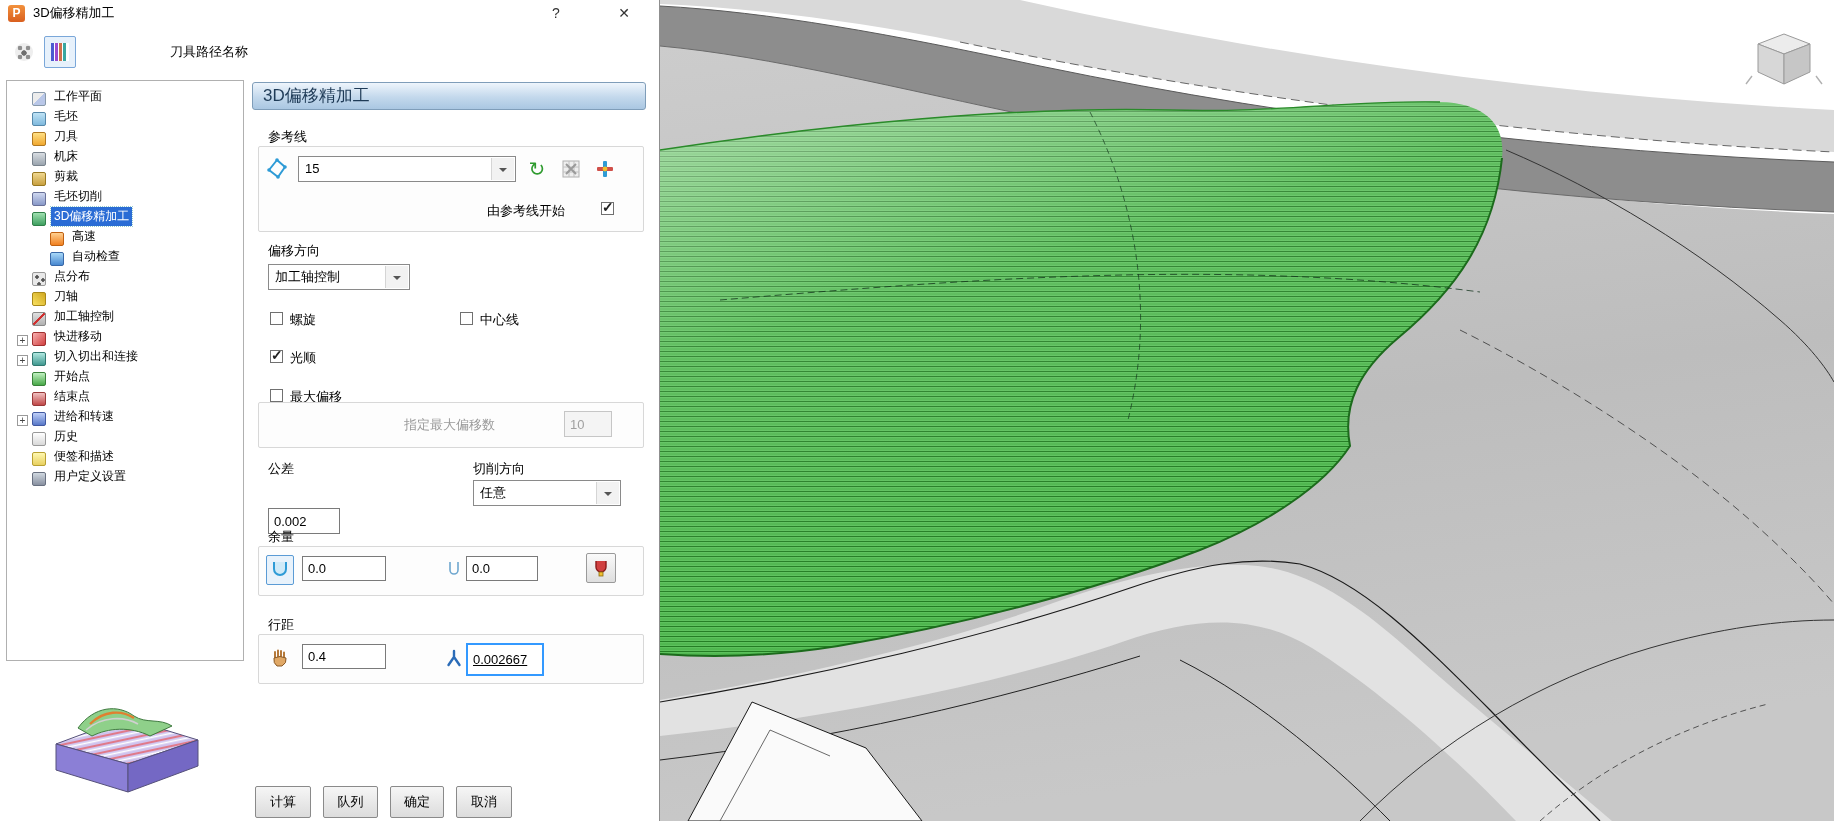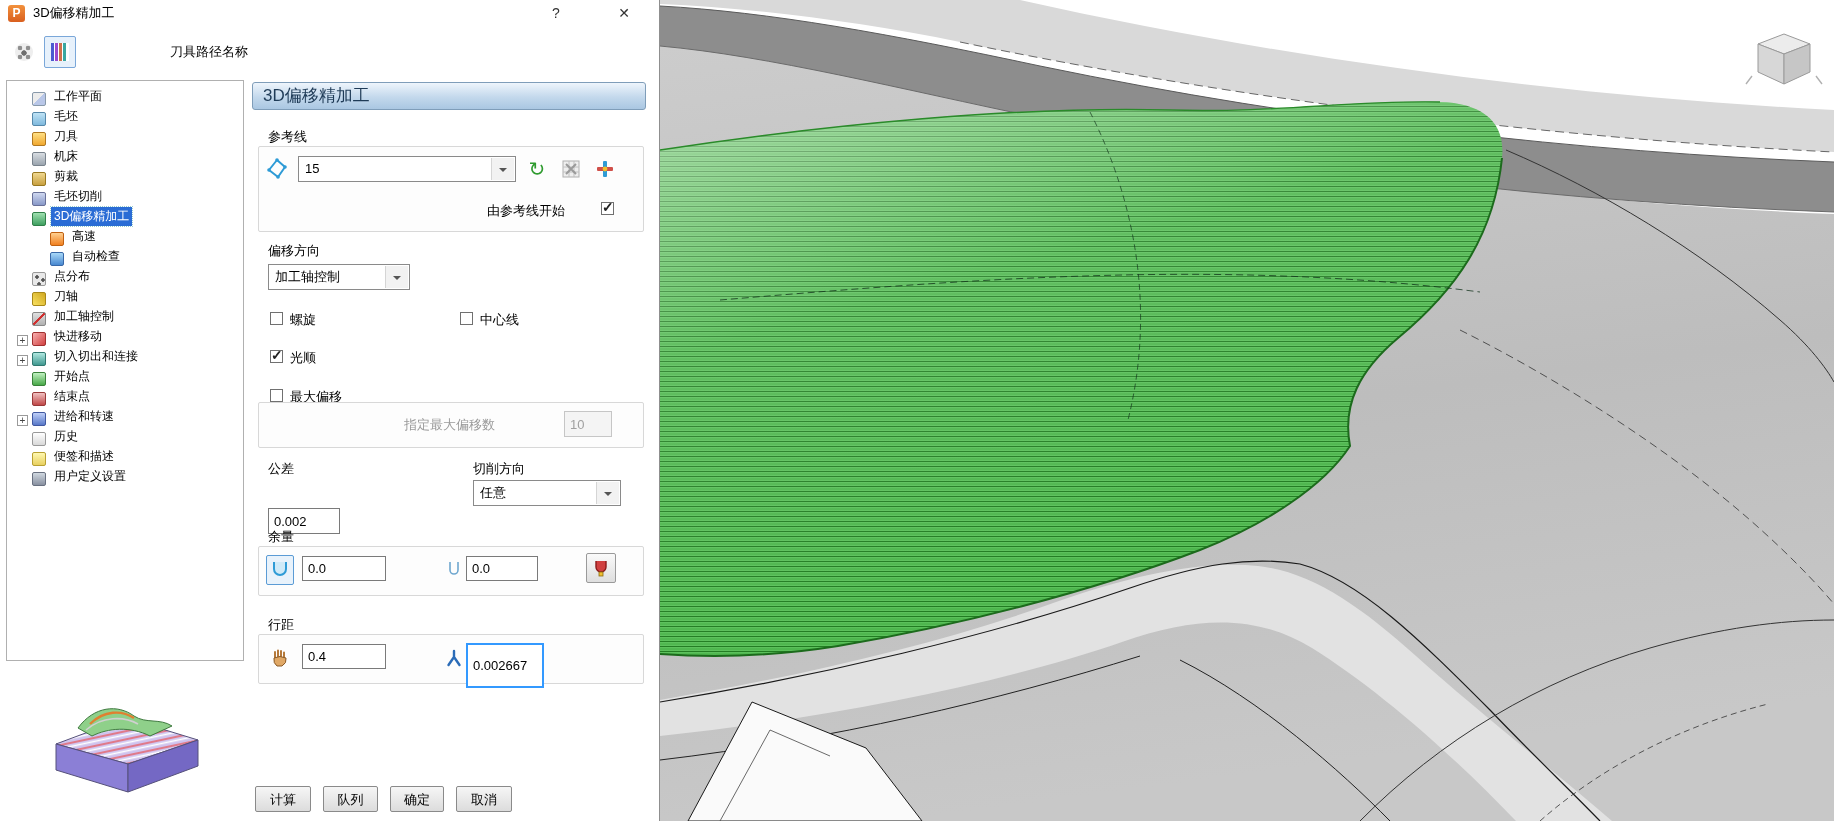--- a/index.html
+++ b/index.html
@@ -96,21 +96,21 @@
   .tinput.focused{border:2px solid #3399ff;}
   .flat-icon-btn{position:absolute;width:26px;height:26px;display:flex;align-items:center;
           justify-content:center;}
   .raised-btn{position:absolute;box-sizing:border-box;border:1px solid #9a9a9a;border-radius:2px;
           background:linear-gradient(#fafafa,#dedede);display:flex;align-items:center;justify-content:center;}
   .glyph-green{color:#2f9b2f;font-size:20px;line-height:20px;}
   .cup-box{position:absolute;width:28px;height:30px;box-sizing:border-box;display:flex;
            align-items:center;justify-content:center;}
   .cup-box.active{border:1px solid #5b9bd5;background:#e8f2fb;border-radius:2px;}
 
-  .footer-btn{position:absolute;top:786px;height:26px;box-sizing:border-box;border:1px solid #8a8a8a;
+  .footer-btn{position:absolute;top:786px;height:32px;box-sizing:border-box;border:1px solid #8a8a8a;
           border-radius:2px;background:linear-gradient(#f6f6f6,#dcdcdc);font-size:13px;
           font-family:inherit;text-align:center;line-height:24px;}
 
   .preview{position:absolute;left:38px;top:666px;width:176px;height:132px;}
 
   
   #viewport{position:absolute;left:660px;top:0;width:1174px;height:821px;background:#fff;overflow:hidden;}
 </style>
 </head>
 <body>
@@ -333,21 +333,21 @@
         <path d="M4 10 V4 M7 9 V2.5 M10 9 V3 M13 10 V4.5" stroke="#b5793a" stroke-width="2" stroke-linecap="round"></path>
         <path d="M3 10 q6 -3 12 0 q1 5 -4 8 h-5 q-4 -3 -3 -8 z" fill="#e0a866" stroke="#8a5a28" stroke-width="1"></path>
       </svg>
     </div>
     <input class="tinput" style="left: 302px; top: 644px; width: 84px; height: 25px;" type="text" value="0.4">
     <div class="cup-box" style="left:440px;top:643px;">
       <svg width="16" height="18" viewBox="0 0 16 18">
         <path d="M8 2 V8 M8 8 L2.5 16 M8 8 L13.5 16" stroke="#2b6cb8" stroke-width="2.4" stroke-linecap="round"></path>
       </svg>
     </div>
-    <input class="tinput focused" style="left: 466px; top: 643px; width: 78px; height: 45px;" type="text" value="0.002667">
+    <input class="tinput focused" style="left: 466px; top: 643px; width: 78px; height: 33px; text-decoration: underline;" type="text" value="0.002667">
 
     <button class="footer-btn" style="left:255px;width:56px;">计算</button>
     <button class="footer-btn" style="left:323px;width:55px;">队列</button>
     <button class="footer-btn" style="left:390px;width:54px;">确定</button>
     <button class="footer-btn" style="left:456px;width:56px;">取消</button>
 
     <div class="preview">
       <svg width="176" height="132" viewBox="0 0 176 132">
         <defs>
           <pattern id="pv" width="10" height="8" patternUnits="userSpaceOnUse" patternTransform="rotate(-12)">

